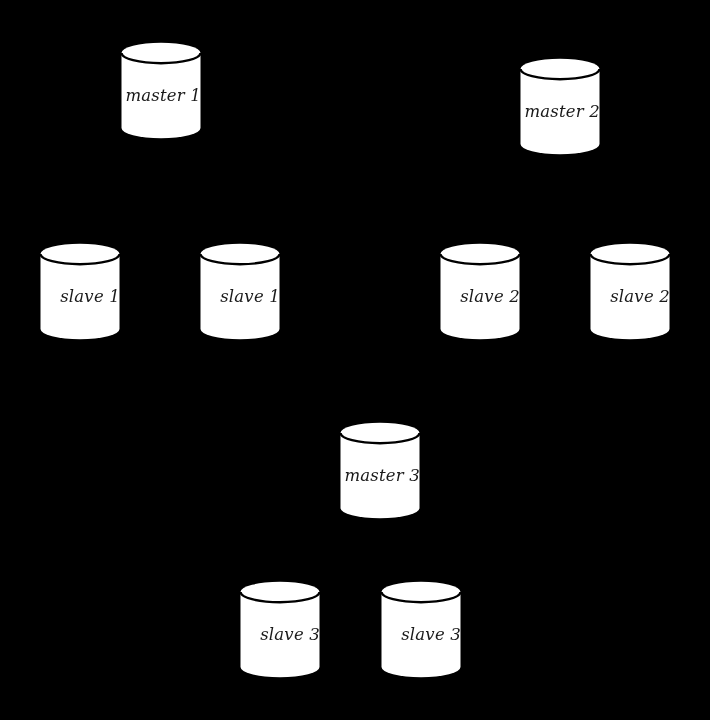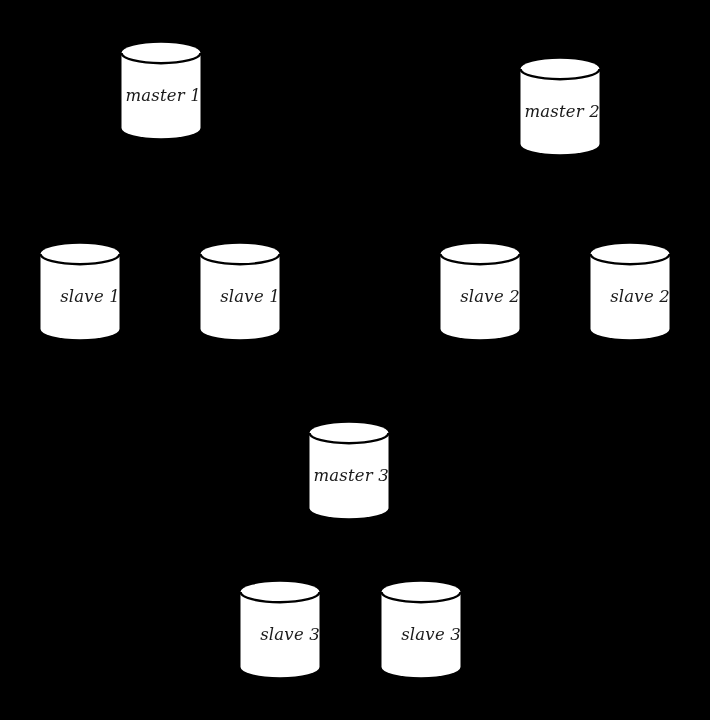--- a/index.html
+++ b/index.html
@@ -94,21 +94,21 @@
   </div>
 
   <div class="node" style="left: 590px; top: 243px;">
     <svg class="cyl" viewBox="0 0 80 97" aria-hidden="true">
       <path d="M0.5,11 A39.5,10.2 0 0 1 79.5,11 L79.5,86 A39.5,10.2 0 0 1 0.5,86 Z" fill="#ffffff"></path>
       <path d="M0.5,11 A39.5,10.2 0 0 0 79.5,11" fill="none" stroke="#000000" stroke-width="2.4"></path>
     </svg>
     <span class="label">slave 2</span>
   </div>
 
-  <div class="node" style="left: 309px; top: 422px;">
+  <div class="node" style="left: 340px; top: 422px;">
     <svg class="cyl" viewBox="0 0 80 97" aria-hidden="true">
       <path d="M0.5,11 A39.5,10.2 0 0 1 79.5,11 L79.5,86 A39.5,10.2 0 0 1 0.5,86 Z" fill="#ffffff"></path>
       <path d="M0.5,11 A39.5,10.2 0 0 0 79.5,11" fill="none" stroke="#000000" stroke-width="2.4"></path>
     </svg>
     <span class="label">master 3</span>
   </div>
 
   <div class="node" style="left: 240px; top: 581px;">
     <svg class="cyl" viewBox="0 0 80 97" aria-hidden="true">
       <path d="M0.5,11 A39.5,10.2 0 0 1 79.5,11 L79.5,86 A39.5,10.2 0 0 1 0.5,86 Z" fill="#ffffff"></path>

